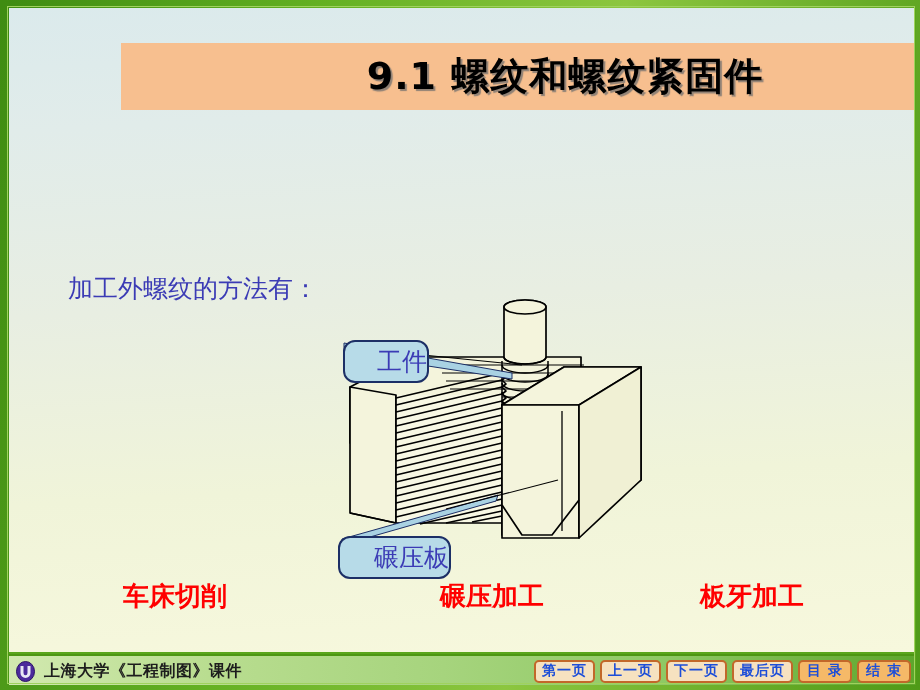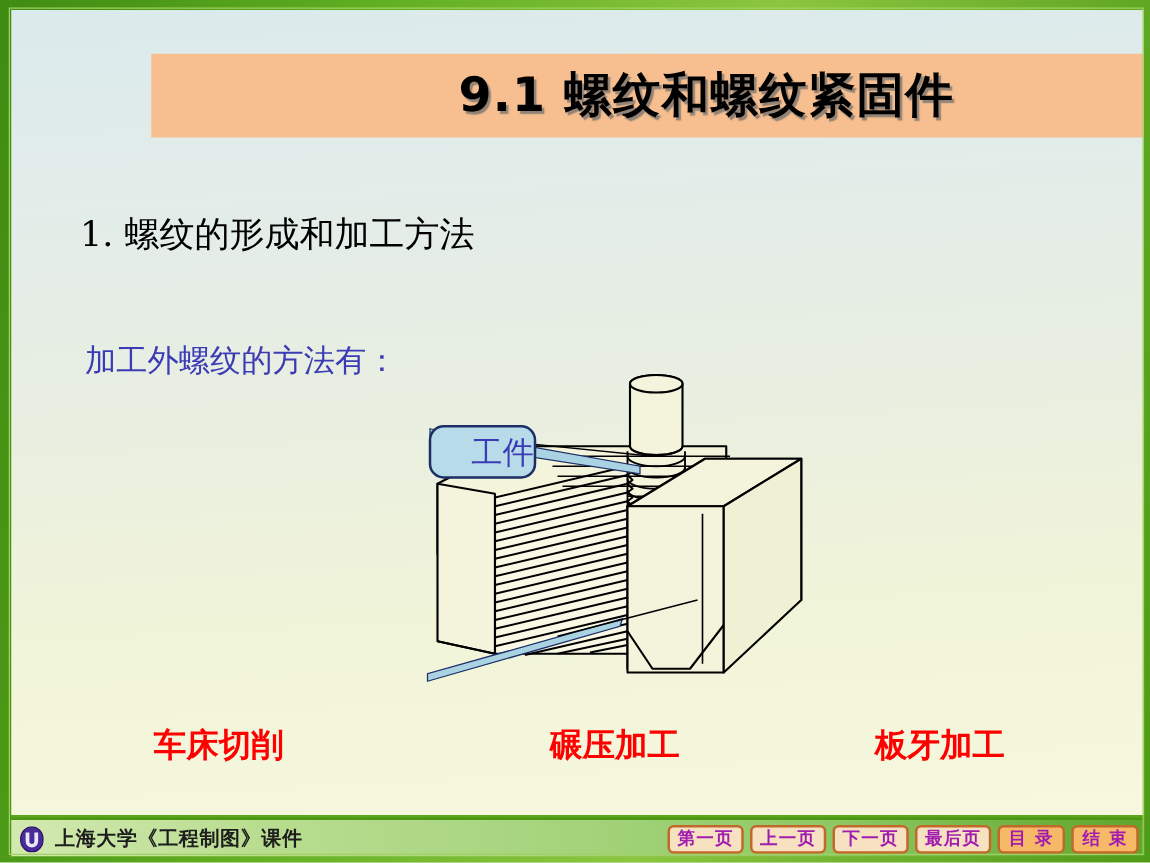--- a/index.html
+++ b/index.html
@@ -206,21 +206,21 @@
   .nav-btn {
     height: 23px;
     min-width: 54px;
     padding: 0 6px;
     box-sizing: border-box;
     background: #f6e2c0;
     border: 2px solid #c2682a;
     border-radius: 5px;
     font-size: 14px;
     font-weight: bold;
-    color: #a21caf;
+    color: #1d4ed8;
     font-family: "DejaVu Serif", "Liberation Serif", serif;
     display: flex;
     align-items: center;
     justify-content: center;
     letter-spacing: 1px;
     white-space: nowrap;
     cursor: pointer;
   }
   .nav-btn.accent {
     background: #f5b968;
@@ -230,21 +230,20 @@
 <body>
 
 <div id="slide">
 
   <div class="canvas">
 
     <div class="title-banner">
       <div class="title-text">9.1  螺纹和螺纹紧固件</div>
     </div>
 
-    <div class="line-sub">1. 螺纹的形成和加工方法</div>
     <div class="line-blue">加工外螺纹的方法有：</div>
 
     <div class="diagram">
       <svg width="340" height="292" viewBox="0 0 340 292" xmlns="http://www.w3.org/2000/svg">
         <defs>
           <clipPath id="clipRod">
             <rect x="158" y="0" width="60" height="160"></rect>
           </clipPath>
         </defs>
         <g fill="#f4f4dc" stroke="#000000" stroke-width="1.7" stroke-linejoin="round">
@@ -335,20 +334,23 @@
         <g>
           <path d="M 16,250 L 170,206 L 172,200 L 16,244 Z" fill="#a9d2e3" stroke="#1c2f66" stroke-width="1"></path>
           <path d="M 120,214 L 232,185" fill="none" stroke="#000000" stroke-width="1.1"></path>
         </g>
       </svg>
     </div>
 
     <div class="callout" id="callout-workpiece">
       <span>工件</span>
     </div>
+    <div class="callout" id="callout-plate">
+      <span>碾压板</span>
+    </div>
 
     <div class="caption" id="caption-0">车床切削</div>
     <div class="caption" id="caption-1">碾压加工</div>
     <div class="caption" id="caption-2">板牙加工</div>
 
   </div>
 
   <div class="footer">
     <div class="footer-logo">
       <svg width="19" height="21" viewBox="0 0 19 21" xmlns="http://www.w3.org/2000/svg">

